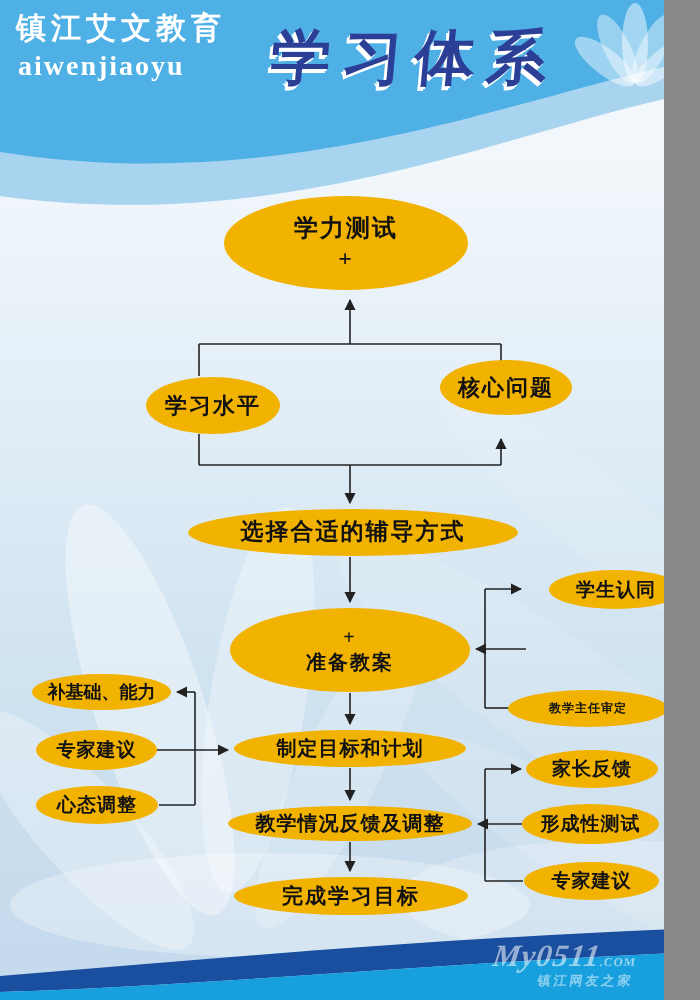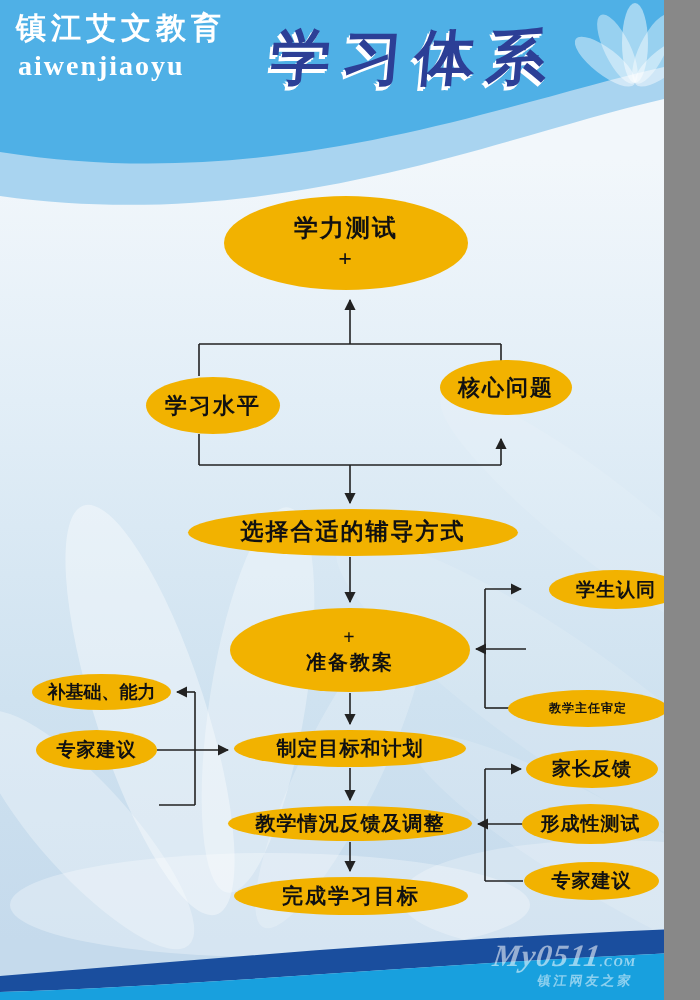--- a/index.html
+++ b/index.html
@@ -133,20 +133,21 @@
 
   <div class="node" style="left:549px;top:570px;width:134px;height:39px;font-size:19px;letter-spacing:1px;">学生认同</div>
 
 
   <div class="node" style="left:508px;top:690px;width:160px;height:37px;font-size:12px;letter-spacing:1px;">教学主任审定</div>
 
   <div class="node" style="left:32px;top:674px;width:139px;height:36px;font-size:18px;">补基础、能力</div>
 
   <div class="node" style="left:36px;top:730px;width:121px;height:40px;font-size:19px;letter-spacing:1px;">专家建议</div>
 
+  <div class="node" style="left:36px;top:786px;width:122px;height:38px;font-size:19px;letter-spacing:1px;">心态调整</div>
 
   <div class="node" style="left:234px;top:730px;width:232px;height:37px;font-size:20px;letter-spacing:1px;">制定目标和计划</div>
 
   <div class="node" style="left:228px;top:806px;width:244px;height:35px;font-size:20px;letter-spacing:1px;">教学情况反馈及调整</div>
 
   <div class="node" style="left:526px;top:750px;width:132px;height:38px;font-size:19px;letter-spacing:1px;">家长反馈</div>
 
   <div class="node" style="left:522px;top:804px;width:137px;height:40px;font-size:19px;letter-spacing:1px;">形成性测试</div>
 
   <div class="node" style="left:524px;top:862px;width:135px;height:38px;font-size:19px;letter-spacing:1px;">专家建议</div>

